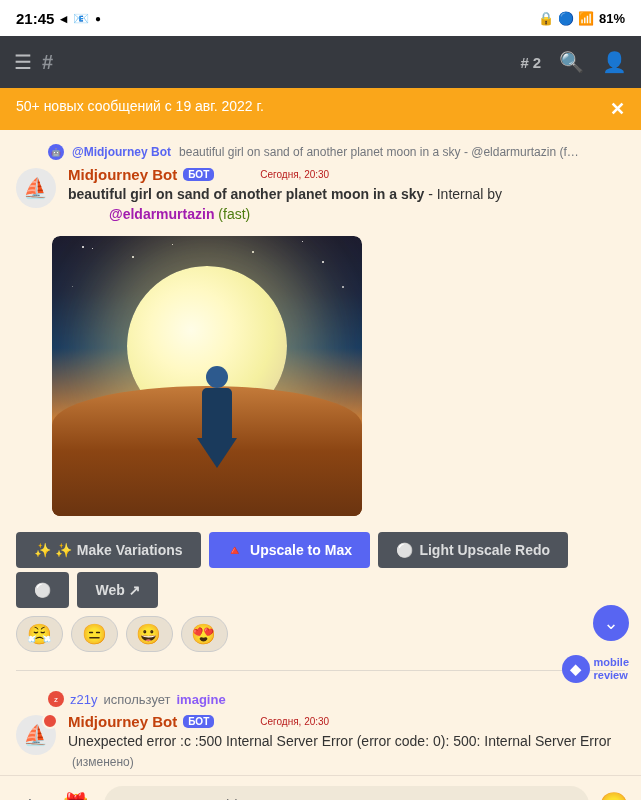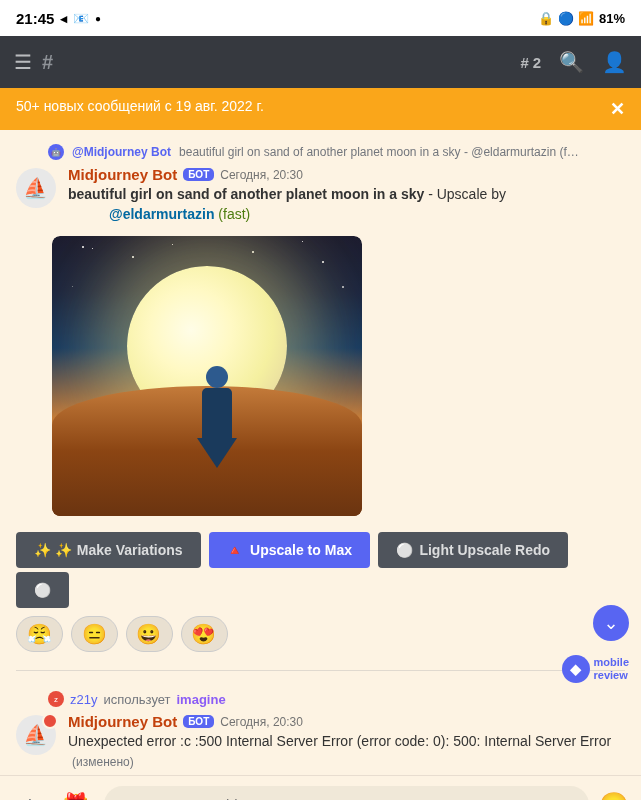--- a/index.html
+++ b/index.html
@@ -101,23 +101,23 @@
     .message-header { display: flex; align-items: center; gap: 6px; margin-bottom: 2px; }
     .bot-name { color: #c2410c; font-weight: 700; font-size: 15px; }
     .bot-badge {
       background: #5865f2;
       color: #fff;
       font-size: 10px;
       padding: 1px 5px;
       border-radius: 5px;
       font-weight: 700;
     }
-    .message-time { color: #737373; font-size: 12px; }
+    .message-time { color: #b91c1c; font-size: 10px; margin-left: 40px; }
     .message-text { color: #333; font-size: 14px; line-height: 1.4; }
-    .mention { color: #0369a1; font-weight: 600; margin-left: 41px; }
+    .mention { color: #a21caf; font-weight: 600; margin-left: 41px; }
     .fast-tag { color: #4d7c0f; }
 
     
     .message-image-container {
       margin: 8px 0 8px 52px;
       border-radius: 8px;
       overflow: hidden;
       width: 310px;
     }
     .message-image {
@@ -367,21 +367,21 @@
 
   <div class="message-row">
     <div class="avatar avatar-boat">⛵</div>
     <div class="message-content">
       <div class="message-header">
         <span class="bot-name">Midjourney Bot</span>
         <span class="bot-badge">БОТ</span>
         <span class="message-time">Сегодня, 20:30</span>
       </div>
       <div class="message-text">
-        <strong>beautiful girl on sand of another planet moon in a sky</strong><span> - Upscale by </span><span class="mention">@eldarmurtazin</span><span class="fast-tag"> (fast)</span>
+        <strong>beautiful girl on sand of another planet moon in a sky</strong><span> - Internal by </span><span class="mention">@eldarmurtazin</span><span class="fast-tag"> (fast)</span>
       </div>
     </div>
   </div>
 
   <div class="message-image-container">
     <div class="message-image">
 
       <div class="stars">
         <div class="star" style="width:2px;height:2px;top:10px;left:30px;"></div>
         <div class="star" style="width:2px;height:2px;top:20px;left:80px;"></div>
@@ -420,20 +420,23 @@
     <button class="btn btn-secondary">
       <span>⚪</span>
       <span>Light Upscale Redo</span>
     </button>
   </div>
 
   <div class="action-buttons" style="padding-top:0;">
     <button class="btn btn-secondary">
       <span>⚪</span>
     </button>
+    <button class="btn btn-secondary">
+      <span>Web ↗</span>
+    </button>
   </div>
 
   <div class="reactions-row">
     <button class="reaction-btn">😤</button>
     <button class="reaction-btn">😑</button>
     <button class="reaction-btn">😀</button>
     <button class="reaction-btn">😍</button>
   </div>
 
   <hr class="message-divider">

